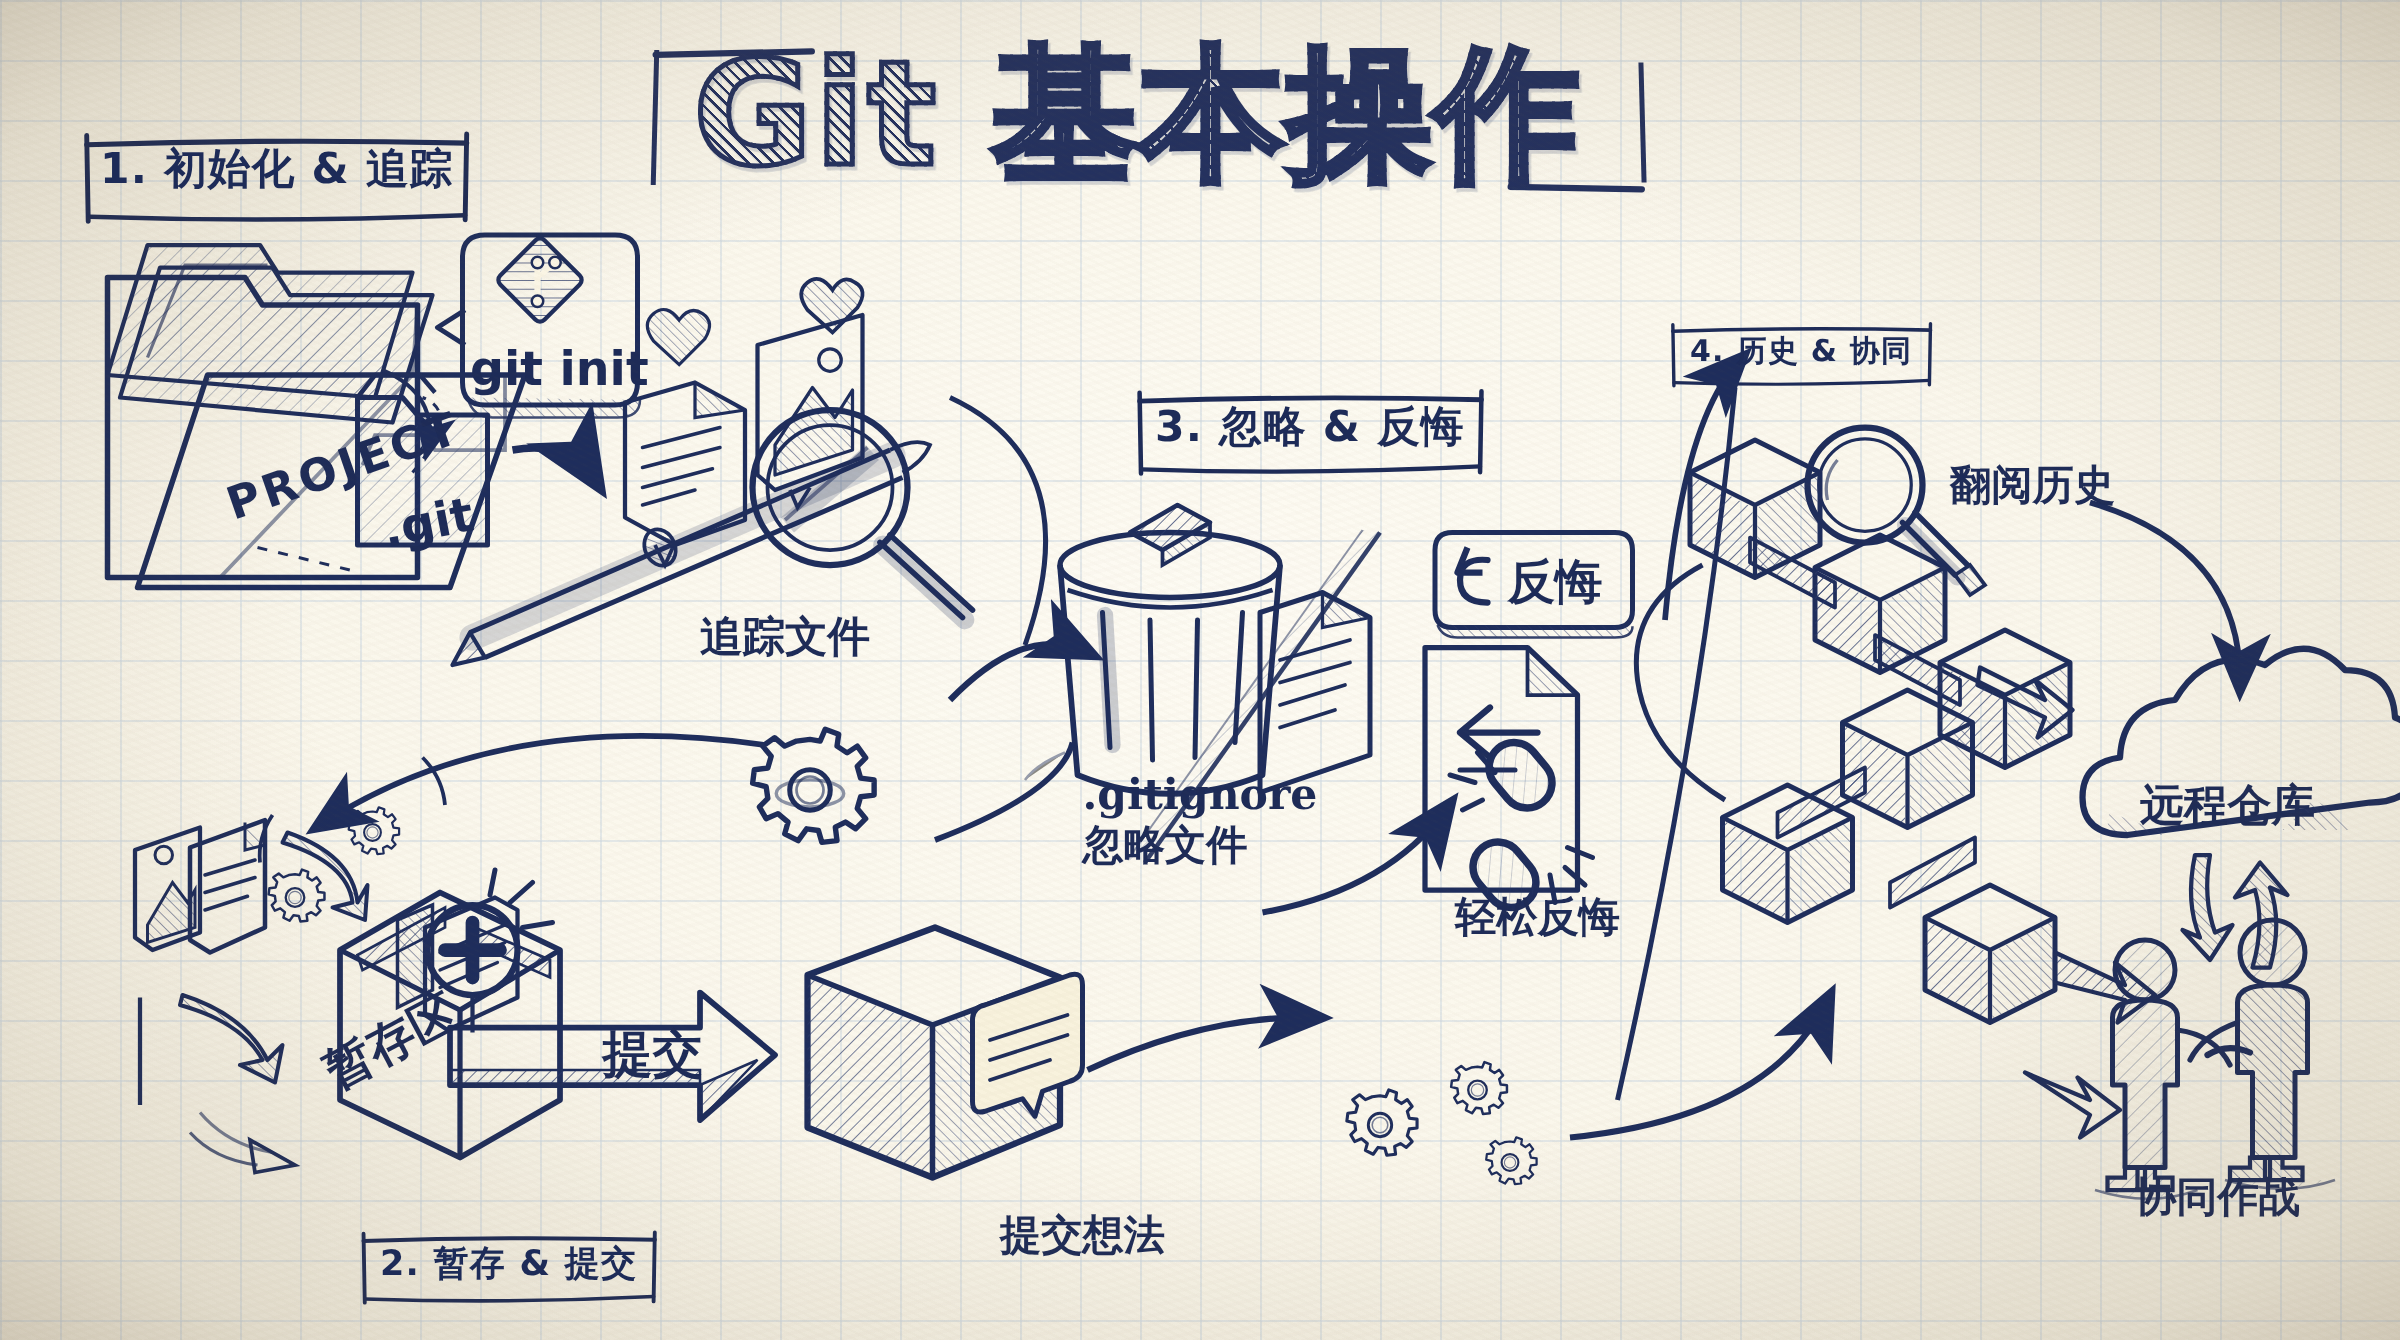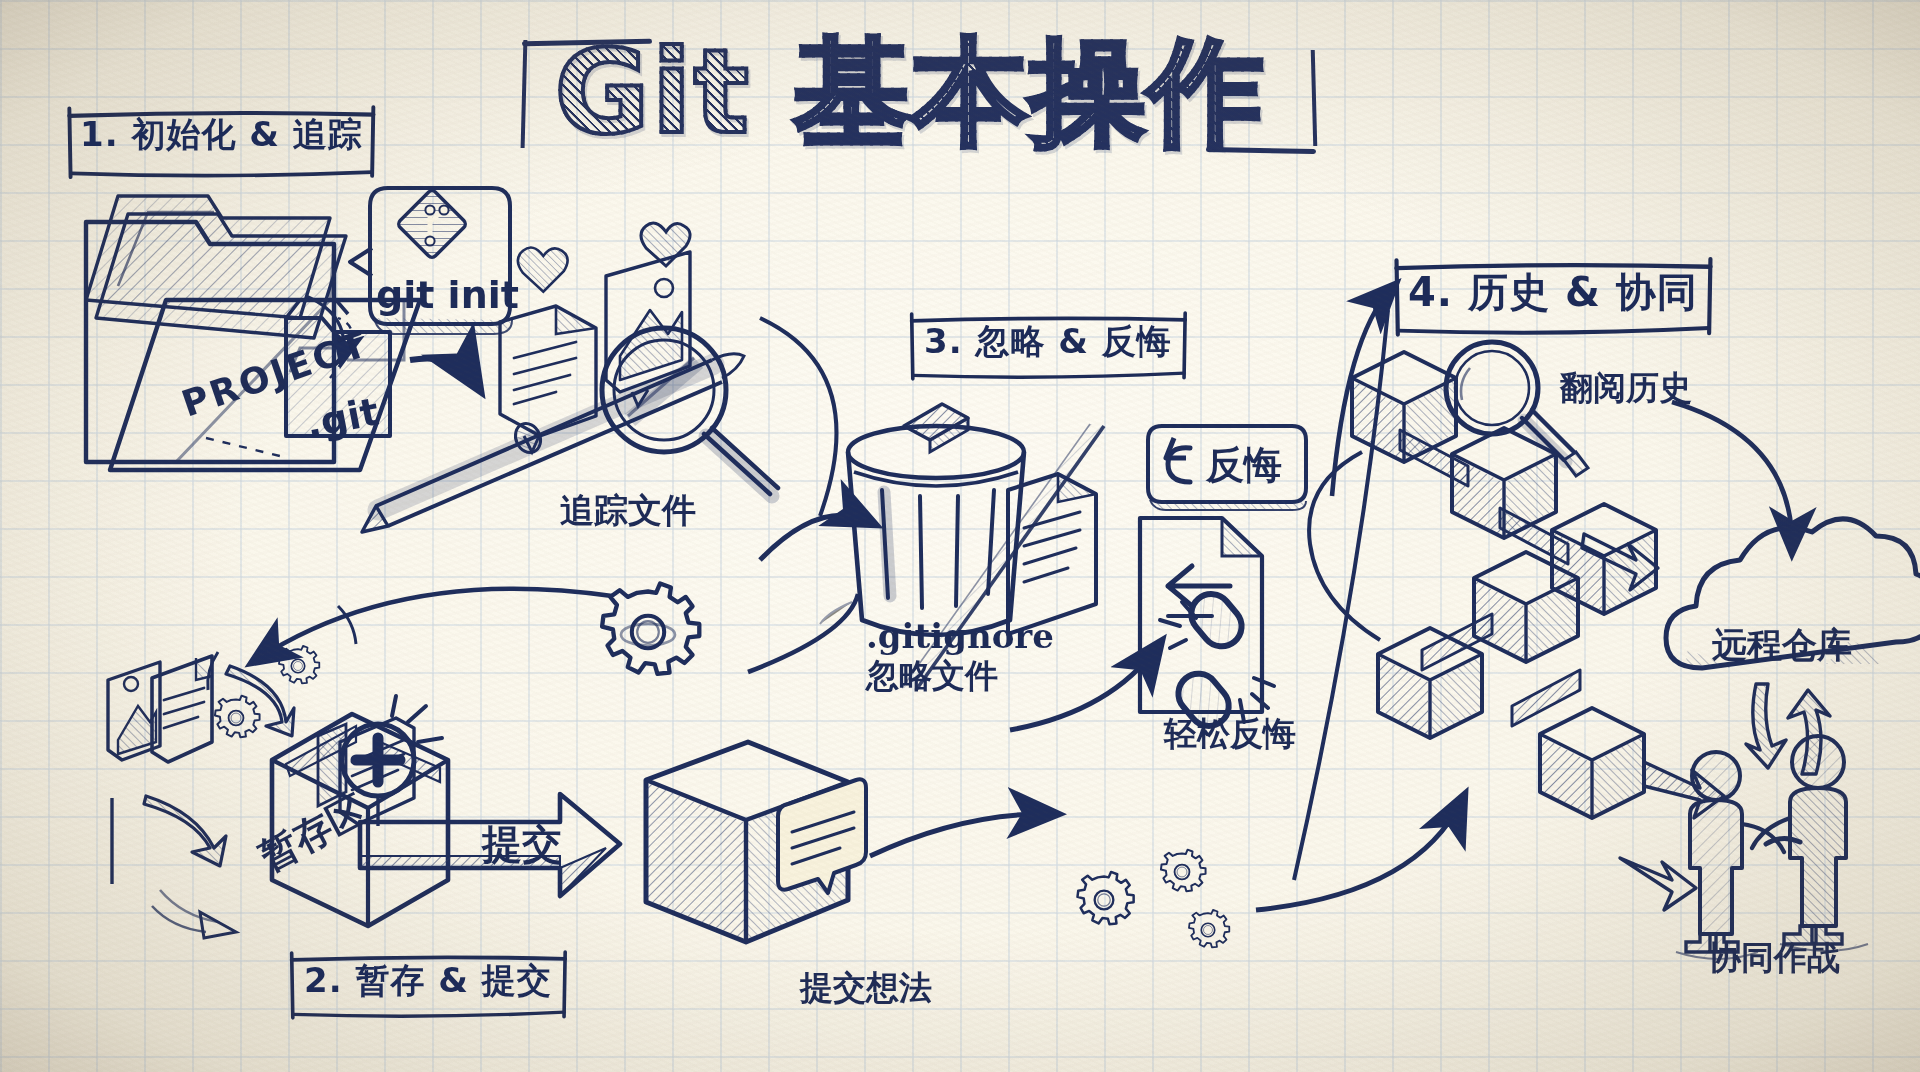--- a/index.html
+++ b/index.html
@@ -84,41 +84,41 @@
   <div class="sec" style="left:62px;top:106px;font-size:34px;">
     <svg class="bx" viewBox="0 0 260 60" preserveAspectRatio="none">
       <path d="M6 8 Q130 4 254 7" stroke="#1d2b58" stroke-width="3.4" fill="none" stroke-linecap="round"></path>
       <path d="M8 55 Q130 59 253 54" stroke="#1d2b58" stroke-width="3" fill="none" stroke-linecap="round"></path>
       <path d="M6 2 L7 58" stroke="#1d2b58" stroke-width="3.2" fill="none" stroke-linecap="round"></path>
       <path d="M254 1 L253 57" stroke="#1d2b58" stroke-width="3.2" fill="none" stroke-linecap="round"></path>
     </svg>
     <span class="lbl">1. 初始化 &amp; 追踪</span>
   </div>
 
-  <div class="sec" style="left:286px;top:952px;font-size:34px;">
+  <div class="sec" style="left:286px;top:986px;font-size:28px;">
     <svg class="bx" viewBox="0 0 250 60" preserveAspectRatio="none">
       <path d="M5 7 Q125 3 246 6" stroke="#1d2b58" stroke-width="3.4" fill="none" stroke-linecap="round"></path>
       <path d="M6 55 Q125 59 245 53" stroke="#1d2b58" stroke-width="3" fill="none" stroke-linecap="round"></path>
       <path d="M5 1 L6 58" stroke="#1d2b58" stroke-width="3.2" fill="none" stroke-linecap="round"></path>
       <path d="M246 0 L245 57" stroke="#1d2b58" stroke-width="3.2" fill="none" stroke-linecap="round"></path>
     </svg>
     <span class="lbl">2. 暂存 &amp; 提交</span>
   </div>
 
   <div class="sec" style="left:866px;top:313px;font-size:34px;margin-left:40px;">
     <svg class="bx" viewBox="0 0 250 60" preserveAspectRatio="none">
       <path d="M5 7 Q125 3 246 6" stroke="#1d2b58" stroke-width="3.4" fill="none" stroke-linecap="round"></path>
       <path d="M6 55 Q125 59 245 53" stroke="#1d2b58" stroke-width="3" fill="none" stroke-linecap="round"></path>
       <path d="M5 1 L6 58" stroke="#1d2b58" stroke-width="3.2" fill="none" stroke-linecap="round"></path>
       <path d="M246 0 L245 57" stroke="#1d2b58" stroke-width="3.2" fill="none" stroke-linecap="round"></path>
     </svg>
     <span class="lbl">3. 忽略 &amp; 反悔</span>
   </div>
 
-  <div class="sec" style="left:1390px;top:259px;font-size:40px;">
+  <div class="sec" style="left:1334px;top:259px;font-size:24px;">
     <svg class="bx" viewBox="0 0 250 60" preserveAspectRatio="none">
       <path d="M5 7 Q125 3 246 6" stroke="#1d2b58" stroke-width="3.4" fill="none" stroke-linecap="round"></path>
       <path d="M6 55 Q125 59 245 53" stroke="#1d2b58" stroke-width="3" fill="none" stroke-linecap="round"></path>
       <path d="M5 1 L6 58" stroke="#1d2b58" stroke-width="3.2" fill="none" stroke-linecap="round"></path>
       <path d="M246 0 L245 57" stroke="#1d2b58" stroke-width="3.2" fill="none" stroke-linecap="round"></path>
     </svg>
     <span class="lbl">4. 历史 &amp; 协同</span>
   </div>
 
   <svg class="abs" style="left:0;top:0;" width="1920" height="1072" viewBox="0 0 1920 1072">

